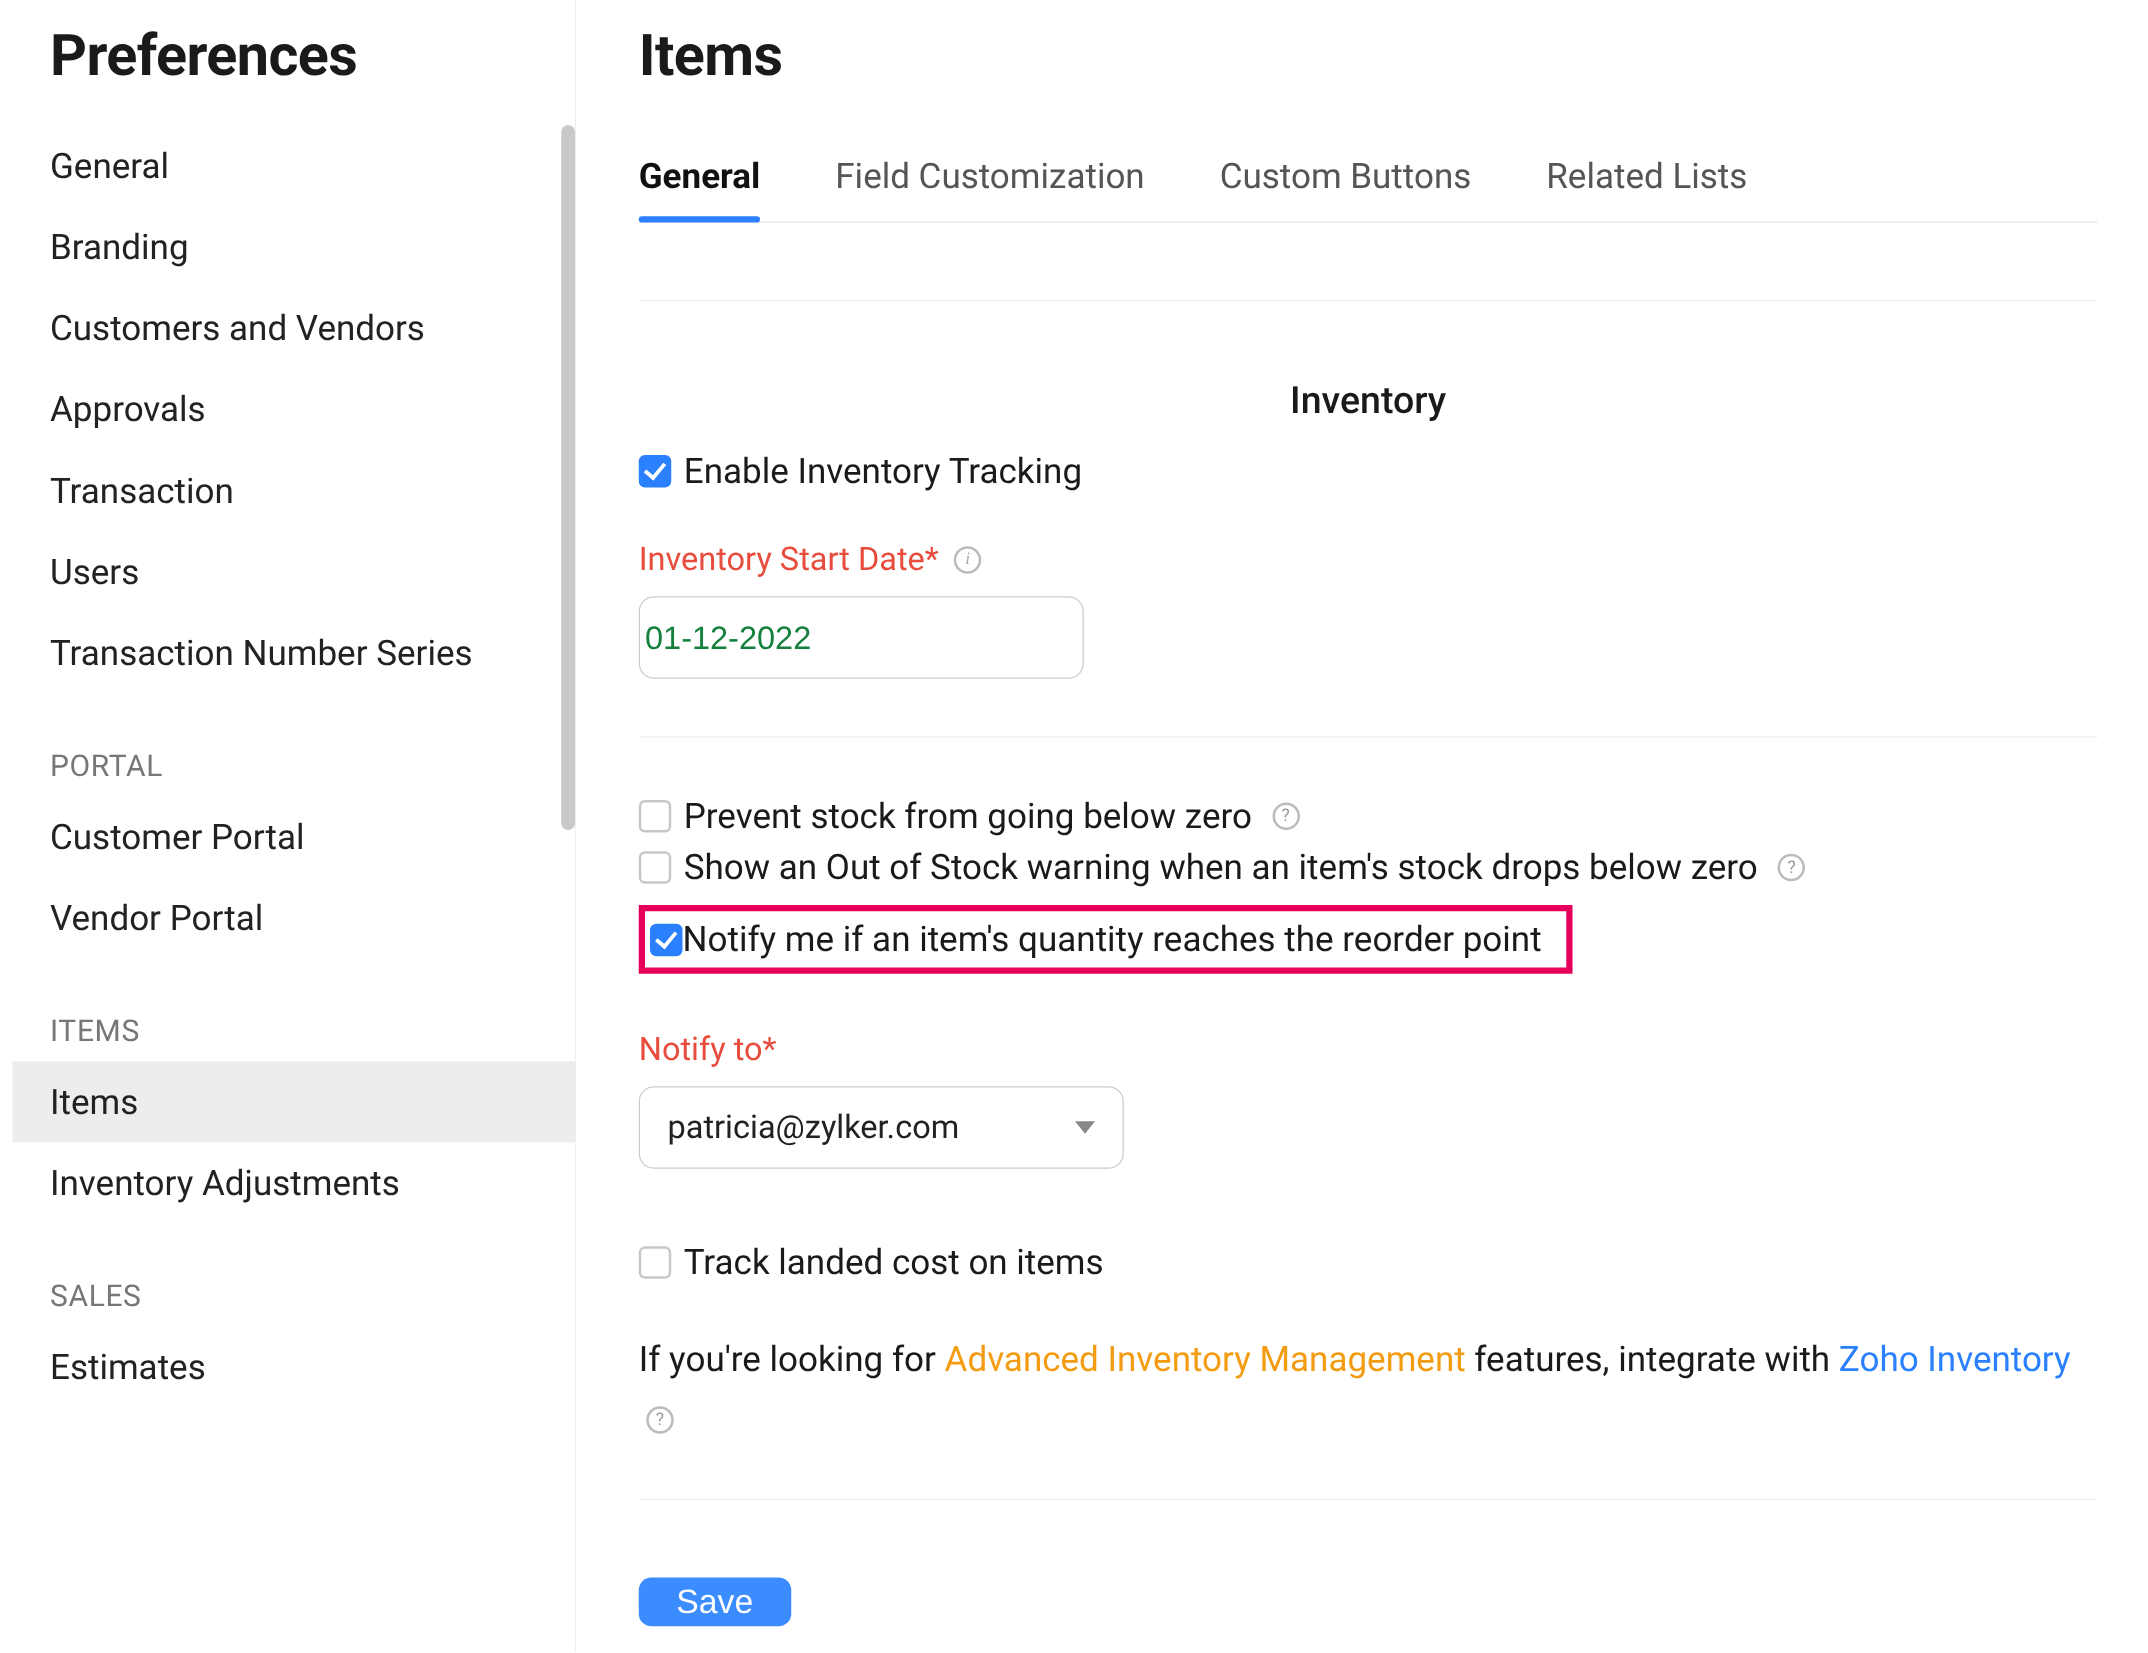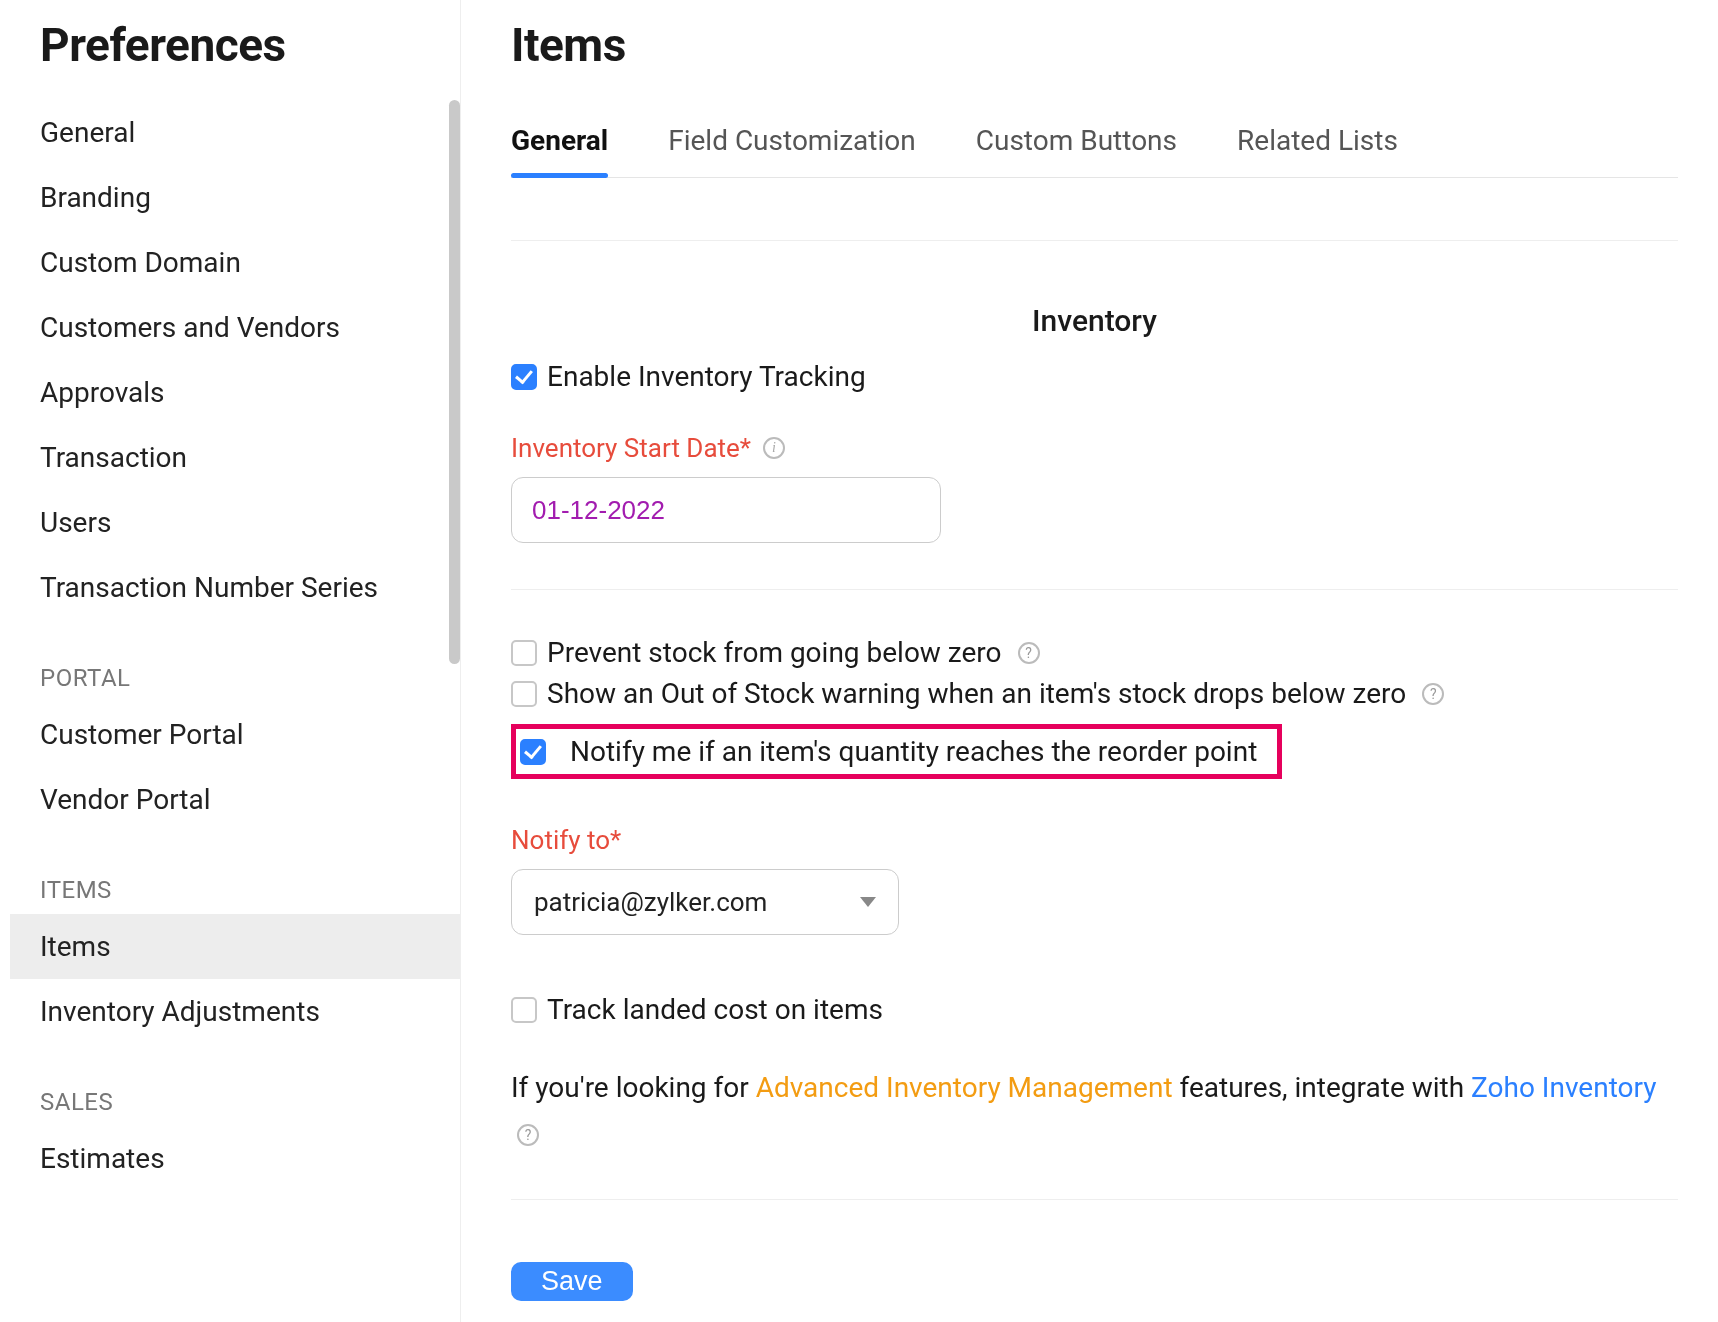--- a/index.html
+++ b/index.html
@@ -26,49 +26,48 @@
   .section { padding-top:30px; }
   .section-heading { font-size:30px; font-weight:500; margin:62px 0 22px 0;text-align:center; }
 
   .check-row { display:flex; align-items:center; gap:10px; font-size:28px; margin:8px 0; }
   .check-row .info { margin-left:6px; }
   .checkbox { width:26px; height:26px; border:2px solid #c7c7c7; border-radius:5px; display:inline-flex; align-items:center; justify-content:center; position:relative; flex-shrink:0; }
   .checkbox.checked { background:#2b80ff; border-color:#2b80ff; }
   .checkbox.checked::after { content:""; width:7px; height:13px; border:solid #fff; border-width:0 3px 3px 0; transform:rotate(40deg); margin-top:-3px; }
 
   .field-label { font-size:26px; color:#e74c3c; margin:40px 0 14px 0; display:flex; align-items:center; gap:12px; }
-  .text-input { width:430px; height:66px; border:1px solid #ccc; border-radius:12px; font-size:26px; padding:0 20px; color:#a21caf; background:#fff; }
+  .text-input { width:356px; height:66px; border:1px solid #ccc; border-radius:12px; font-size:26px; padding:0 4px; color:#15803d; background:#fff; }
   .select { width:388px; height:66px; border:1px solid #ccc; border-radius:12px; display:flex; align-items:center; justify-content:space-between; padding:0 22px; font-size:26px; color:#222; cursor:pointer; }
   .chevron { width:0; height:0; border-left:8px solid transparent; border-right:8px solid transparent; border-top:10px solid #888; }
 
   .info-icon { width:22px; height:22px; border:2px solid #bbb; border-radius:50%; display:inline-flex; align-items:center; justify-content:center; font-size:14px; color:#aaa; font-style:italic; font-family:Georgia, serif; line-height:1; }
   .help-icon { width:22px; height:22px; border:2px solid #bbb; border-radius:50%; display:inline-flex; align-items:center; justify-content:center; font-size:14px; color:#999; line-height:1; }
 
   .hr { border:none; border-top:1px solid #eee; margin:46px 0; }
 
-  .highlight-box { border:5px solid #e6005c; padding:6px 20px 6px 4px; display:inline-flex; align-items:center; gap:24px; margin:6px 0; }
+  .highlight-box { border:5px solid #e6005c; padding:6px 20px 6px 4px; display:inline-flex; align-items:center; gap:0; margin:6px 0; }
 
   .para { font-size:28px; line-height:1.55; margin-top:40px; }
   .link-orange { color:#f39c12; cursor:pointer;text-align:center; }
   .link-blue { color:#2b80ff; cursor:pointer; }
 
   .save-btn { margin-top:16px; background:#3b8cff; color:#fff; border:none; font-size:27px; padding:4px 30px; border-radius:10px; cursor:pointer; }
 </style>
 </head>
 <body>
 
 <div class="app">
   <aside class="sidebar">
     <div class="sidebar-title">Preferences</div>
     <div class="sidebar-scroll">
       <div class="sidebar-scrollbar"></div>
 
       <div class="nav-item">General</div>
       <div class="nav-item">Branding</div>
-      <div class="nav-item">Custom Domain</div>
       <div class="nav-item">Customers and Vendors</div>
       <div class="nav-item">Approvals</div>
       <div class="nav-item">Transaction</div>
       <div class="nav-item">Users</div>
       <div class="nav-item">Transaction Number Series</div>
 
       <div class="nav-heading">PORTAL</div>
       <div class="nav-item">Customer Portal</div>
       <div class="nav-item">Vendor Portal</div>
 

